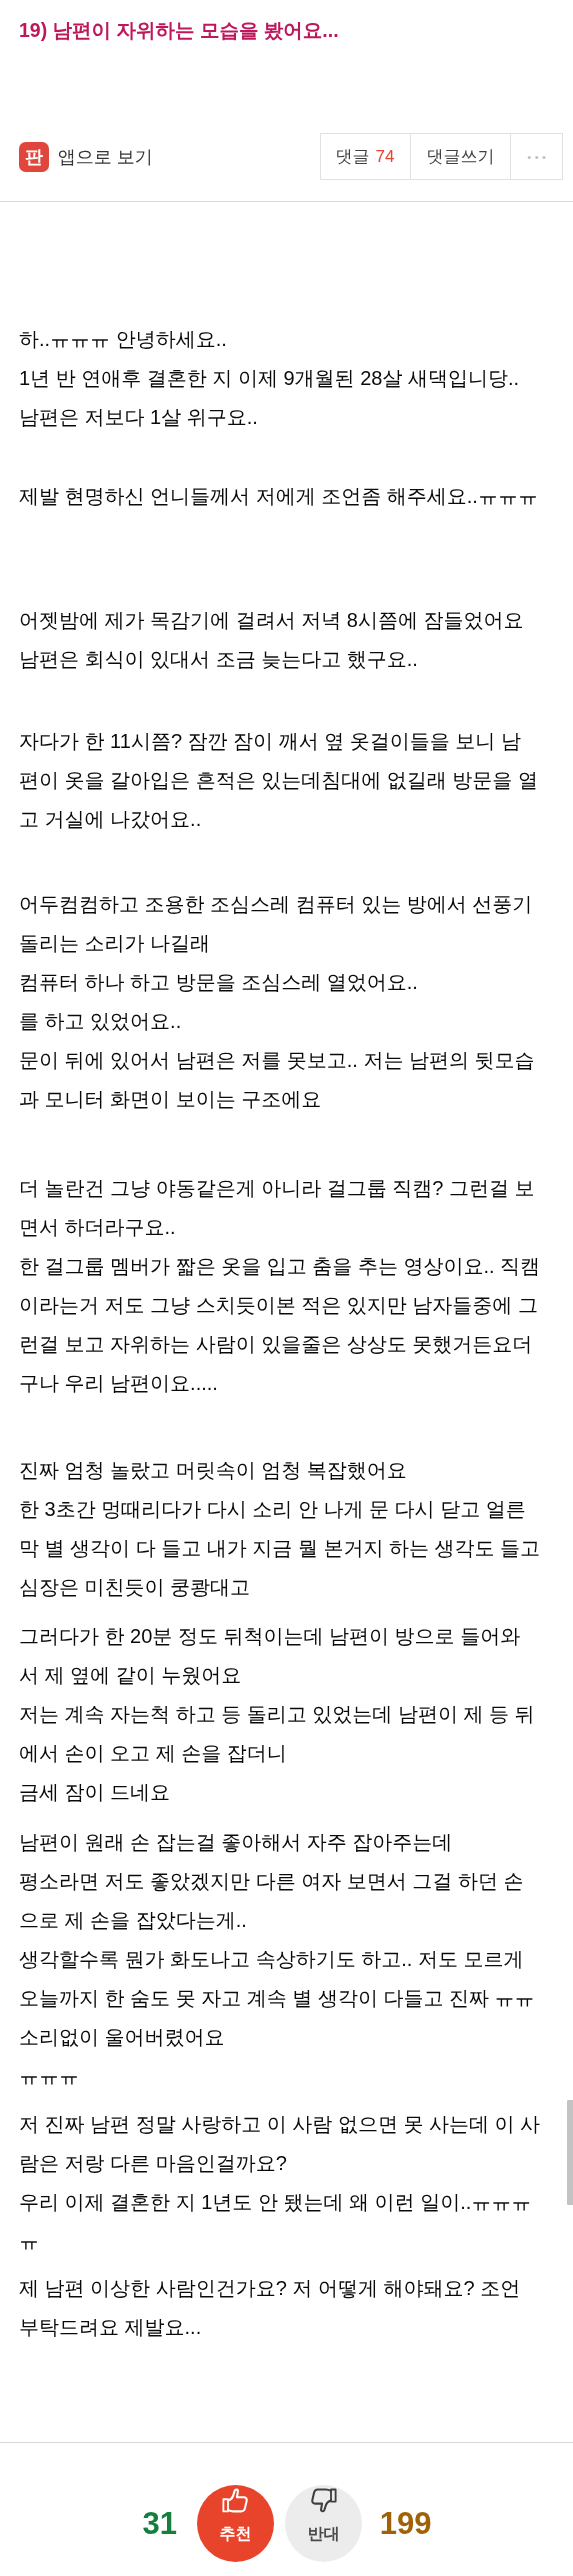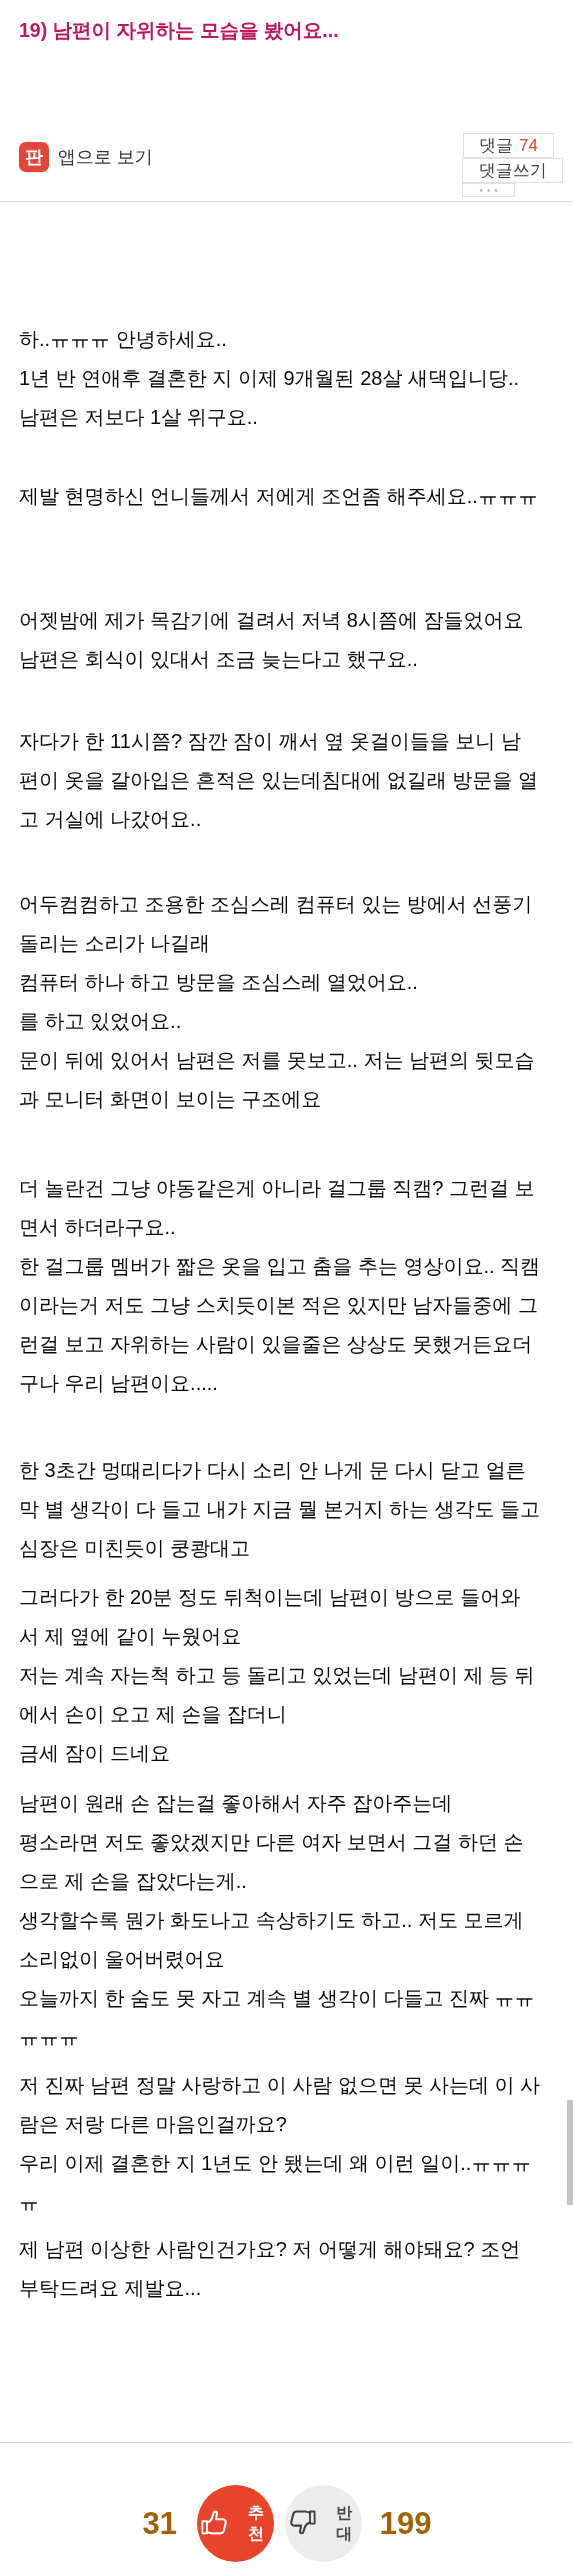--- a/index.html
+++ b/index.html
@@ -12,21 +12,21 @@
     font-size:19.5px;font-weight:700;color:#be185d;line-height:25.5px;white-space:nowrap;}
 
   
   .header-row{position:absolute;left:19px;right:10.8px;top:133px;height:47px;
     display:flex;align-items:center;justify-content:space-between;}
   .app-banner{display:flex;align-items:center;gap:8.7px;cursor:pointer;}
   .app-icon{width:30px;height:30px;border-radius:6.7px;background:#e0463c;
     display:flex;align-items:center;justify-content:center;
     color:#fff;font-size:18px;font-weight:bold;}
   .app-view-label{font-size:18px;color:#333;}
-  .btn-group{display:flex;align-items:stretch;height:47px;flex-direction:column;}
+  .btn-group{display:flex;align-items:stretch;height:47px;}
   .hbtn{border:0.7px solid #e1e1e1;background:#fff;display:flex;align-items:center;
     justify-content:center;font-size:17px;color:#404040;box-sizing:border-box;}
   .hbtn + .hbtn{margin-left:-0.7px;}
   .btn-comments{width:91px;gap:6px;}
   .btn-comments .cnt{color:#e8432b;}
   .btn-write{width:101px;}
   .btn-more{width:53px;color:#bdbdbd;font-size:11.4px;letter-spacing:3.4px;
     padding-left:3.4px;}
 
   .divider{position:absolute;left:0;width:574px;height:1.3px;background:#d9d9d9;}
@@ -34,25 +34,25 @@
   .divider-bottom{top:2442px;background:#d6d6d6;}
 
   
   .post-body{position:absolute;left:19px;top:320px;width:546px;}
   .body-line{font-size:20px;line-height:39px;color:#0a0a0a;white-space:nowrap;}
 
   
   .vote-row{position:absolute;left:0;top:2484px;width:574px;height:78px;
     display:flex;align-items:center;justify-content:center;}
   .vote-count{font-size:31px;font-weight:bold;line-height:77px;}
-  .up-count{color:#a16207;margin-right:20px;}
+  .up-count{color:#15803d;margin-right:20px;}
   .down-count{color:#a16207;margin-left:17.5px;}
   .vote-circle{width:77px;height:77px;border-radius:50%;
-    display:flex;flex-direction:row;align-items:center;justify-content:center;
-    gap:16px;padding-top:1.3px;box-sizing:border-box;cursor:pointer;}
+    display:flex;flex-direction:column;align-items:center;justify-content:flex-start;
+    gap:6px;padding-top:1.3px;box-sizing:border-box;cursor:pointer;}
   .vote-up{background:#e8432b;margin-right:11.4px;}
   .vote-down{background:#ececec;}
   .vote-label{font-size:16px;font-weight:bold;}
   .vote-up .vote-label{color:#fff;}
   .vote-down .vote-label{color:#4a4a4a;}
 
   
   .scrollbar-thumb{position:absolute;right:0;top:2100px;width:6.7px;height:105px;
     background:#c3c3c3;border-radius:1.3px;}
 </style>
@@ -112,38 +112,39 @@
       </div>
       <div style="margin-top: 50px;">
         <div class="body-line">더 놀란건 그냥 야동같은게 아니라 걸그룹 직캠? 그런걸 보</div>
         <div class="body-line">면서 하더라구요..</div>
         <div class="body-line">한 걸그룹 멤버가 짧은 옷을 입고 춤을 추는 영상이요.. 직캠</div>
         <div class="body-line">이라는거 저도 그냥 스치듯이본 적은 있지만 남자들중에 그</div>
         <div class="body-line">런걸 보고 자위하는 사람이 있을줄은 상상도 못했거든요더</div>
         <div class="body-line">구나 우리 남편이요.....</div>
       </div>
       <div style="margin-top: 48px;">
+        <div class="body-line">진짜 엄청 놀랐고 머릿속이 엄청 복잡했어요</div>
         <div class="body-line">한 3초간 멍때리다가 다시 소리 안 나게 문 다시 닫고 얼른</div>
         <div class="body-line">막 별 생각이 다 들고 내가 지금 뭘 본거지 하는 생각도 들고</div>
         <div class="body-line">심장은 미친듯이 쿵쾅대고</div>
       </div>
       <div style="margin-top: 10px;">
         <div class="body-line">그러다가 한 20분 정도 뒤척이는데 남편이 방으로 들어와</div>
         <div class="body-line">서 제 옆에 같이 누웠어요</div>
         <div class="body-line">저는 계속 자는척 하고 등 돌리고 있었는데 남편이 제 등 뒤</div>
         <div class="body-line">에서 손이 오고 제 손을 잡더니</div>
         <div class="body-line">금세 잠이 드네요</div>
       </div>
       <div style="margin-top: 10.8px;">
         <div class="body-line">남편이 원래 손 잡는걸 좋아해서 자주 잡아주는데</div>
         <div class="body-line">평소라면 저도 좋았겠지만 다른 여자 보면서 그걸 하던 손</div>
         <div class="body-line">으로 제 손을 잡았다는게..</div>
         <div class="body-line">생각할수록 뭔가 화도나고 속상하기도 하고.. 저도 모르게</div>
+        <div class="body-line">오늘까지 한 숨도 못 자고 계속 별 생각이 다들고 진짜 ㅠㅠ</div>
         <div class="body-line">소리없이 울어버렸어요</div>
-        <div class="body-line">오늘까지 한 숨도 못 자고 계속 별 생각이 다들고 진짜 ㅠㅠ</div>
         <div class="body-line">ㅠㅠㅠ</div>
       </div>
       <div style="margin-top: 9.4px;">
         <div class="body-line">저 진짜 남편 정말 사랑하고 이 사람 없으면 못 사는데 이 사</div>
         <div class="body-line">람은 저랑 다른 마음인걸까요?</div>
         <div class="body-line">우리 이제 결혼한 지 1년도 안 됐는데 왜 이런 일이..ㅠㅠㅠ</div>
         <div class="body-line">ㅠ</div>
       </div>
       <div style="margin-top: 8px;">
         <div class="body-line">제 남편 이상한 사람인건가요? 저 어떻게 해야돼요? 조언</div>

